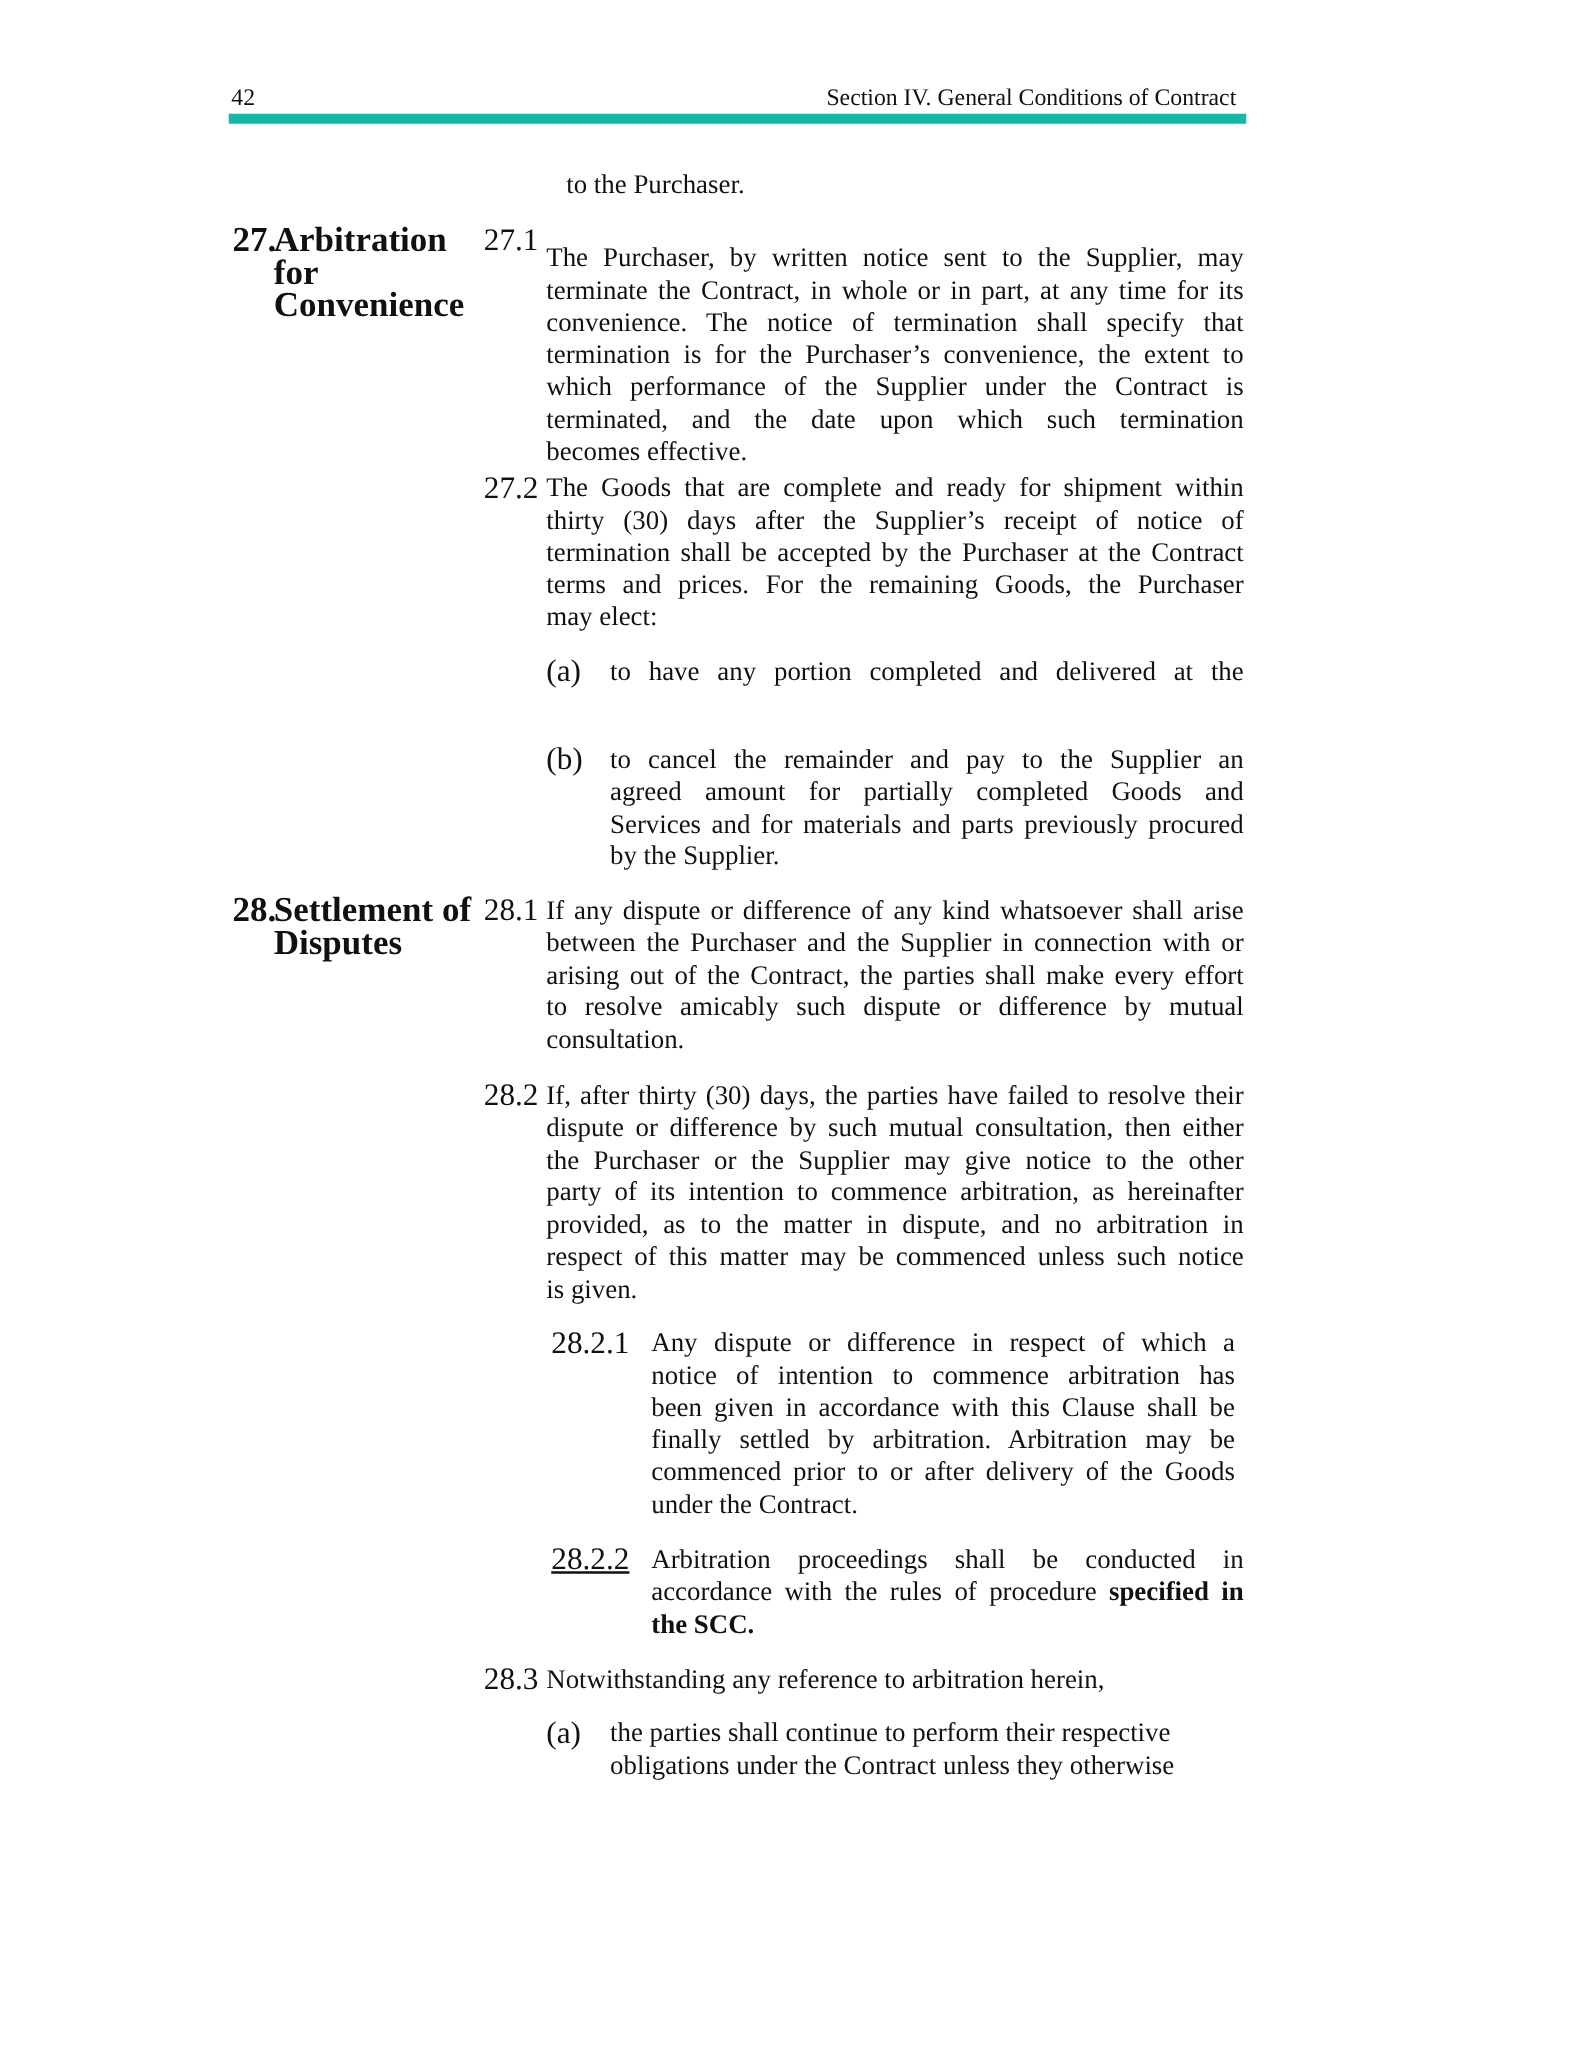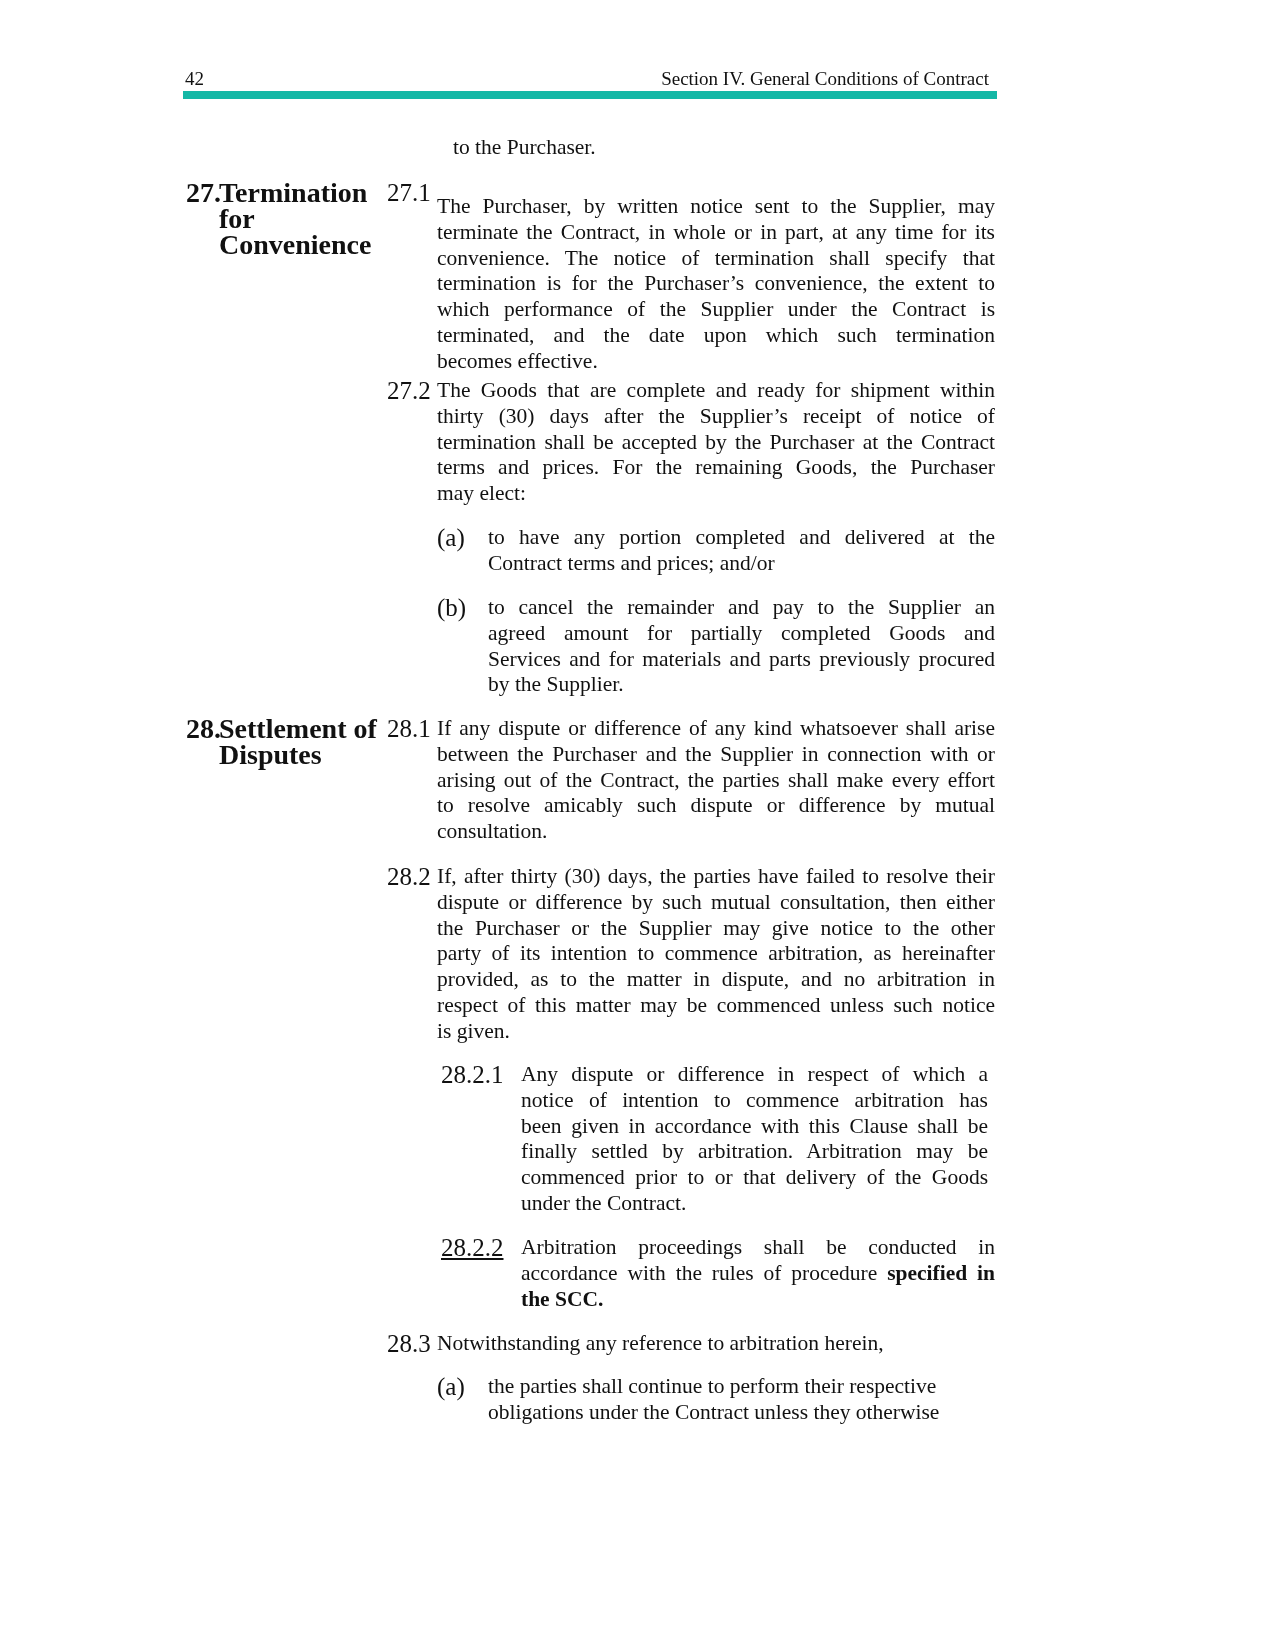--- a/index.html
+++ b/index.html
@@ -21,21 +21,21 @@
 
 <div class="header">
   <span class="pg">42</span>
   <span class="sec">Section IV. General Conditions of Contract</span>
 </div>
 
 <div class="txt" style="left:437px; top:135px;margin-left:16px;">to the Purchaser.</div>
 
 <div class="heading" style="left:186px; top:180px;">27.</div>
 <div class="heading" style="left:219px; top:180px;">
-  <span class="lline">Termination</span>
+  <span class="lline">Arbitration</span>
   <span class="lline">for</span>
   <span class="lline">Convenience</span>
 </div>
 
 <div class="num" style="left:387px; top:180px;">27.1</div>
 <div class="txt" style="left:437px; top:194px; width:558px;">
   <span class="jline">The Purchaser, by written notice sent to the Supplier, may</span>
   <span class="jline">terminate the Contract, in whole or in part, at any time for its</span>
   <span class="jline">convenience.  The notice of termination shall specify that</span>
   <span class="jline">termination is for the Purchaser’s convenience, the extent to</span>
@@ -49,21 +49,20 @@
   <span class="jline">The Goods that are complete and ready for shipment within</span>
   <span class="jline">thirty (30) days after the Supplier’s receipt of notice of</span>
   <span class="jline">termination shall be accepted by the Purchaser at the Contract</span>
   <span class="jline">terms and prices.  For the remaining Goods, the Purchaser</span>
   <span class="lline">may elect:</span>
 </div>
 
 <div class="num" style="left:437px; top:525px;">(a)</div>
 <div class="txt" style="left:488px; top:525px; width:507px;">
   <span class="jline">to have any portion completed and delivered at the</span>
-  <span class="lline">Contract terms and prices; and/or</span>
 </div>
 
 <div class="num" style="left:437px; top:595px;">(b)</div>
 <div class="txt" style="left:488px; top:595px; width:507px;">
   <span class="jline">to cancel the remainder and pay to the Supplier an</span>
   <span class="jline">agreed amount for partially completed Goods and</span>
   <span class="jline">Services and for materials and parts previously procured</span>
   <span class="lline">by the Supplier.</span>
 </div>
 
@@ -92,21 +91,21 @@
   <span class="jline">respect of this matter may be commenced unless such notice</span>
   <span class="lline">is given.</span>
 </div>
 
 <div class="num" style="left:441px; top:1062px;">28.2.1</div>
 <div class="txt" style="left:521px; top:1062px; width:467px;">
   <span class="jline">Any dispute or difference in respect of which a</span>
   <span class="jline">notice of intention to commence arbitration has</span>
   <span class="jline">been given in accordance with this Clause shall be</span>
   <span class="jline">finally settled by arbitration.  Arbitration may be</span>
-  <span class="jline">commenced prior to or that delivery of the Goods</span>
+  <span class="jline">commenced prior to or after delivery of the Goods</span>
   <span class="lline">under the Contract.</span>
 </div>
 
 <div class="num" style="left:441px; top:1235px;text-decoration:underline;">28.2.2</div>
 <div class="txt" style="left:521px; top:1235px; width:474px;">
   <span class="jline">Arbitration proceedings shall be conducted in</span>
   <span class="jline"><span>accordance with the rules of procedure</span> <b>specified in</b></span>
   <span class="lline"><b>the SCC.</b></span>
 </div>
 

